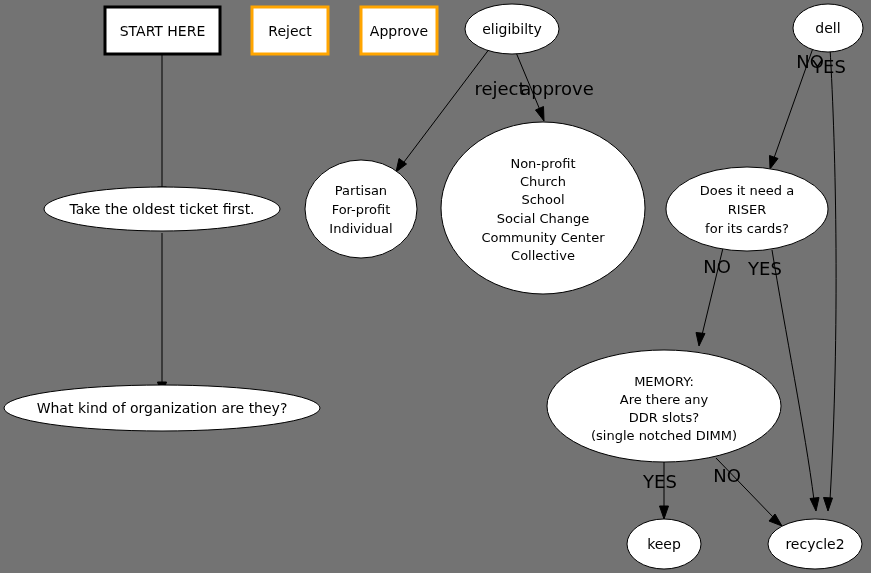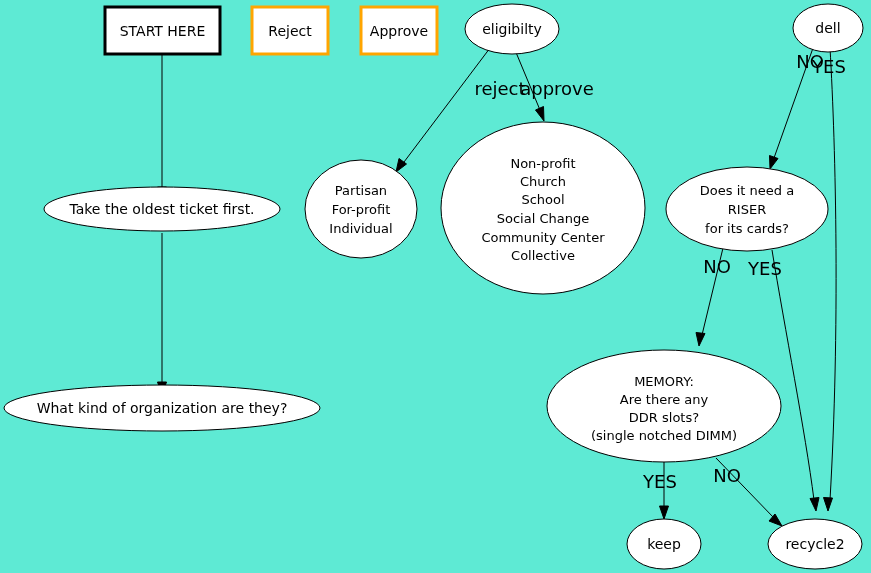--- a/index.html
+++ b/index.html
@@ -4,21 +4,21 @@
 <style>
   html, body {
     margin: 0;
     padding: 0;
     background: #ffffff;
   }
   #canvas {
     position: relative;
     width: 871px;
     height: 573px;
-    background: #5eead4;
+    background: #737373;
     font-family: "DejaVu Sans", sans-serif;
     overflow: hidden;
   }
   #graph-svg {
     position: absolute;
     top: 0;
     left: 0;
     width: 871px;
     height: 573px;
   }

